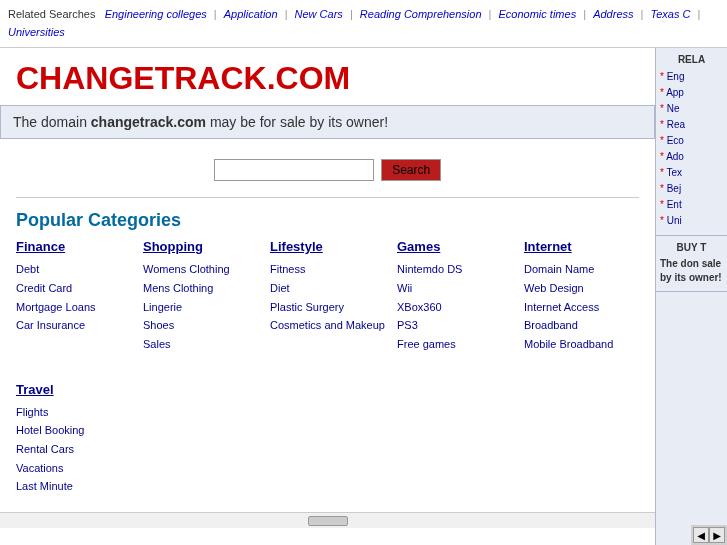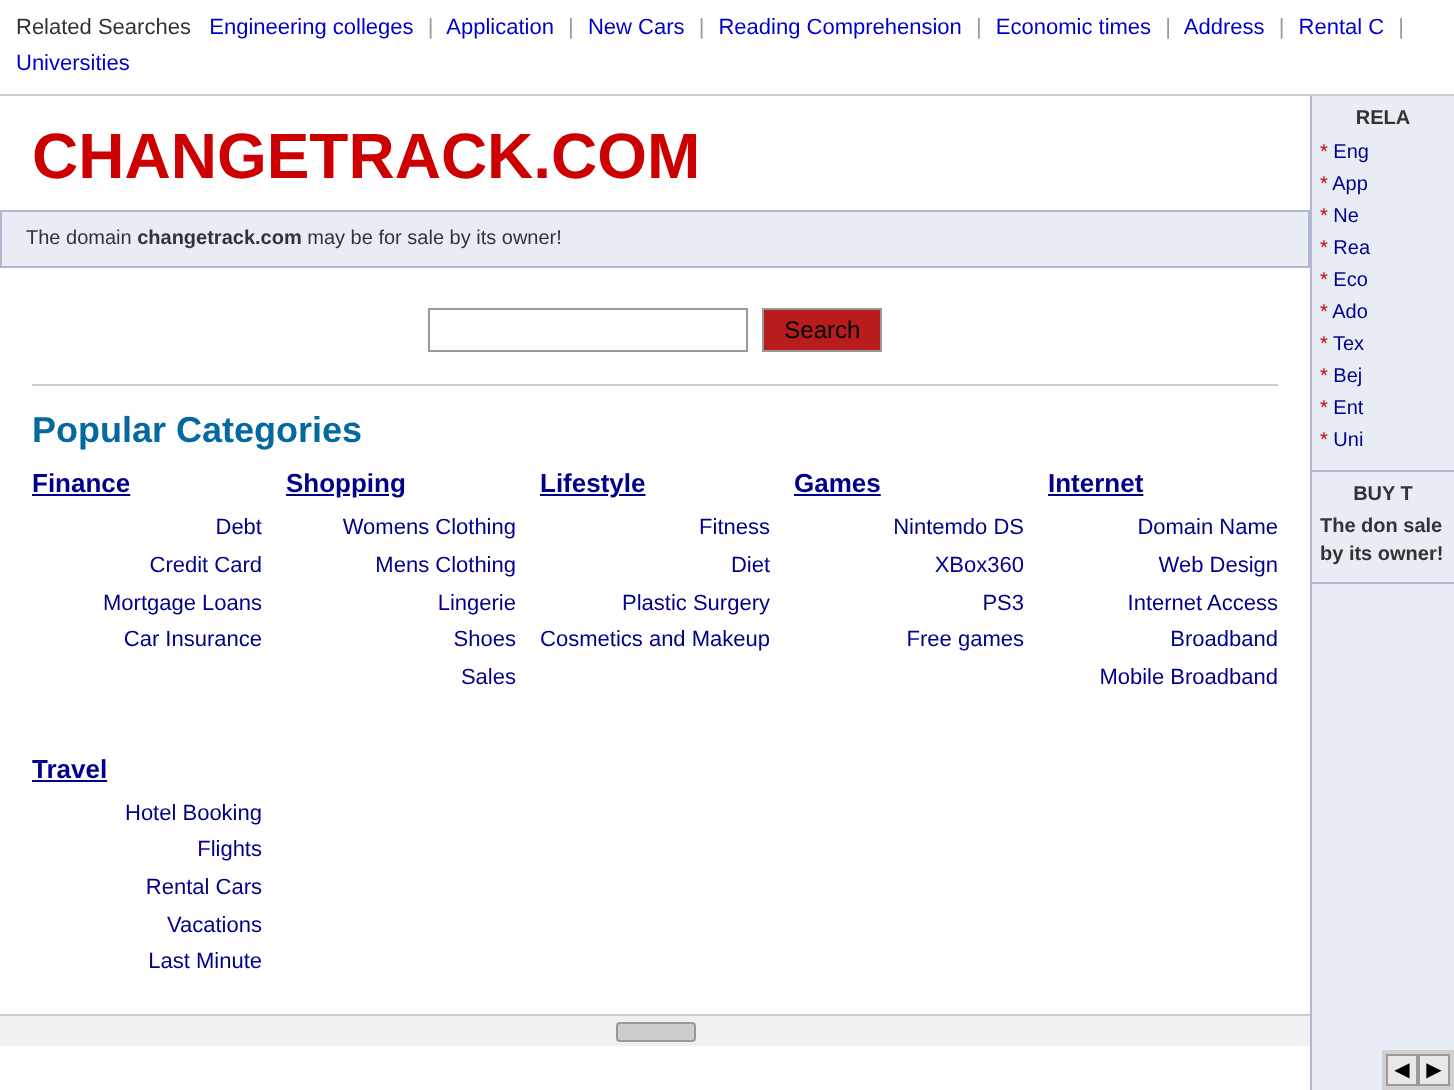--- a/index.html
+++ b/index.html
@@ -8,21 +8,21 @@
     
     #related-bar {
       background: #fff;
       padding: 6px 8px;
       font-size: 11px;
       color: #333;
       border-bottom: 1px solid #ccc;
       line-height: 1.6;
     }
     #related-bar span.label { color: #333; }
-    #related-bar a { color: #00c; text-decoration: none; }
+    #related-bar a { color: #00c; text-decoration: none; font-style: italic; }
     .sep { color: #999; margin: 0 4px; }
 
     
     #main-layout {
       display: flex;
       height: calc(545px - 30px);
     }
 
     
     #content {
@@ -41,21 +41,21 @@
       color: #cc0000;
       font-family: Arial, sans-serif;
     }
 
     
     #domain-notice {
       background: #e8ecf5;
       border: 1px solid #b0b8d0;
       padding: 8px 12px;
       margin: 0 0 8px 0;
-      font-size: 10px;
+      font-size: 14px;
       color: #333;
     }
     #domain-notice strong { color: #333; }
 
     
     #search-area {
       text-align: center;
       padding: 12px 0 8px 0;
     }
     #search-input {
@@ -105,21 +105,20 @@
       text-decoration: underline;
       margin-bottom: 6px;
       display: block;
     }
     .cat-link {
       display: block;
       color: #00008b;
       text-decoration: none;
       font-size: 11px;
       line-height: 1.7;
-      text-align: right;
     }
 
     
     #right-sidebar {
       width: 72px;
       background: #e8ecf5;
       border-left: 1px solid #b0b8d0;
       overflow: hidden;
       font-size: 10px;
     }
@@ -199,21 +198,21 @@
   <a href="#">Application</a>
   <span class="sep">|</span>
   <a href="#">New Cars</a>
   <span class="sep">|</span>
   <a href="#">Reading Comprehension</a>
   <span class="sep">|</span>
   <a href="#">Economic times</a>
   <span class="sep">|</span>
   <a href="#">Address</a>
   <span class="sep">|</span>
-  <a href="#">Rental C</a>
+  <a href="#">Texas C</a>
   <span class="sep">|</span>
   <a href="#">Universities</a>
 </div>
 
 <div id="main-layout">
 
   <div id="content">
 
     <div id="logo-section">
       <div id="logo">CHANGETRACK.COM</div>
@@ -255,38 +254,39 @@
         <span class="cat-title">Lifestyle</span>
         <a href="#" class="cat-link">Fitness</a>
         <a href="#" class="cat-link">Diet</a>
         <a href="#" class="cat-link">Plastic Surgery</a>
         <a href="#" class="cat-link">Cosmetics and Makeup</a>
       </div>
 
       <div class="cat-group">
         <span class="cat-title">Games</span>
         <a href="#" class="cat-link">Nintemdo DS</a>
+        <a href="#" class="cat-link">Wii</a>
         <a href="#" class="cat-link">XBox360</a>
         <a href="#" class="cat-link">PS3</a>
         <a href="#" class="cat-link">Free games</a>
       </div>
 
       <div class="cat-group">
         <span class="cat-title">Internet</span>
         <a href="#" class="cat-link">Domain Name</a>
         <a href="#" class="cat-link">Web Design</a>
         <a href="#" class="cat-link">Internet Access</a>
         <a href="#" class="cat-link">Broadband</a>
         <a href="#" class="cat-link">Mobile Broadband</a>
       </div>
 
       <div class="cat-group">
         <span class="cat-title">Travel</span>
+        <a href="#" class="cat-link">Flights</a>
         <a href="#" class="cat-link">Hotel Booking</a>
-        <a href="#" class="cat-link">Flights</a>
         <a href="#" class="cat-link">Rental Cars</a>
         <a href="#" class="cat-link">Vacations</a>
         <a href="#" class="cat-link">Last Minute</a>
       </div>
     </div>
 
     <div id="bottom-scroll">
       <div id="scroll-thumb"></div>
     </div>
   </div>

